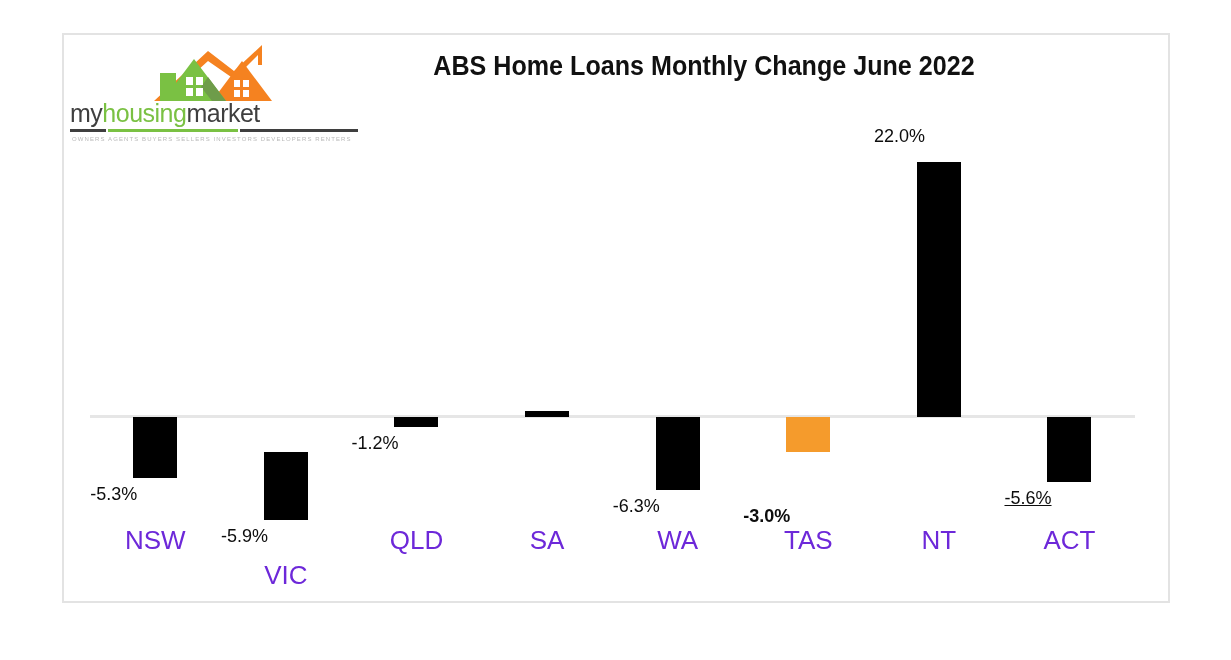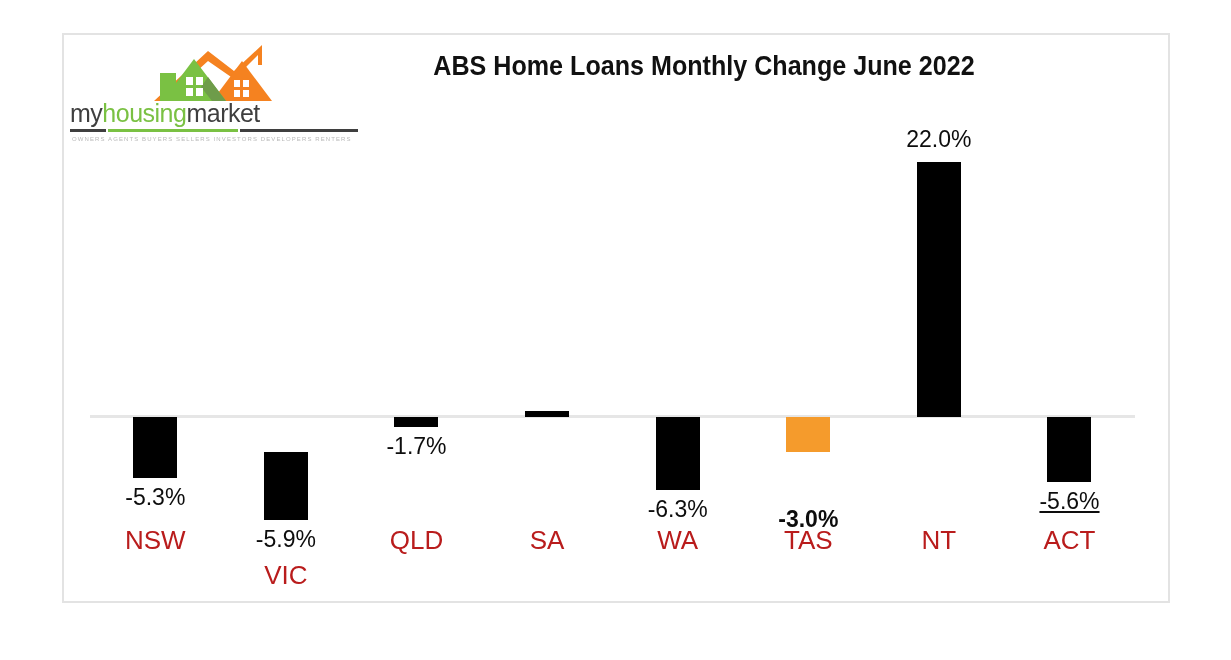--- a/index.html
+++ b/index.html
@@ -117,35 +117,34 @@
     position: absolute;
     left: 50%;
     width: 44px;
     margin-left: -22px;
   }
   .value-label {
     position: absolute;
     left: 50%;
     width: 130px;
     margin-left: -65px;
-    text-align: center;
-    font-size: 23px;
+    font-size: 18px;
     color: #0d0d0d;
     white-space: nowrap;
   }
   .value-label.bold { font-weight: bold; }
   .cat-label {
     position: absolute;
     top: 490px;
     left: 50%;
     width: 130px;
     margin-left: -65px;
     text-align: center;
     font-size: 26px;
-    color: #b91c1c;
+    color: #6d28d9;
     white-space: nowrap;
   }
 </style>
 </head>
 <body>
 
 <div id="chart-frame">
 
   <div id="logo">
 
@@ -191,21 +190,21 @@
         <div class="value-label" style="top: 449.48px;">-5.3%</div>
         <div class="cat-label">NSW</div>
       </div>
       <div class="bar-slot" style="left: 130.6px; margin-top: 35px;">
         <div class="bar" style="height: 68.44px; background: rgb(0, 0, 0); top: 382px;"></div>
         <div class="value-label" style="top: 456.44px;">-5.9%</div>
         <div class="cat-label">VIC</div>
       </div>
       <div class="bar-slot" style="left: 261.2px;">
         <div class="bar" style="height: 10.44px; background: rgb(0, 0, 0); top: 382px;"></div>
-        <div class="value-label" style="top: 398.44px;">-1.7%</div>
+        <div class="value-label" style="top: 398.44px;">-1.2%</div>
         <div class="cat-label">QLD</div>
       </div>
       <div class="bar-slot" style="left: 391.8px;">
         <div class="bar" style="height: 5.8px; background: rgb(0, 0, 0); top: 376.2px;"></div>
         <div class="cat-label">SA</div>
       </div>
       <div class="bar-slot" style="left: 522.4px;">
         <div class="bar" style="height: 73.08px; background: rgb(0, 0, 0); top: 382px;"></div>
         <div class="value-label" style="top: 461.08px;">-6.3%</div>
         <div class="cat-label">WA</div>

